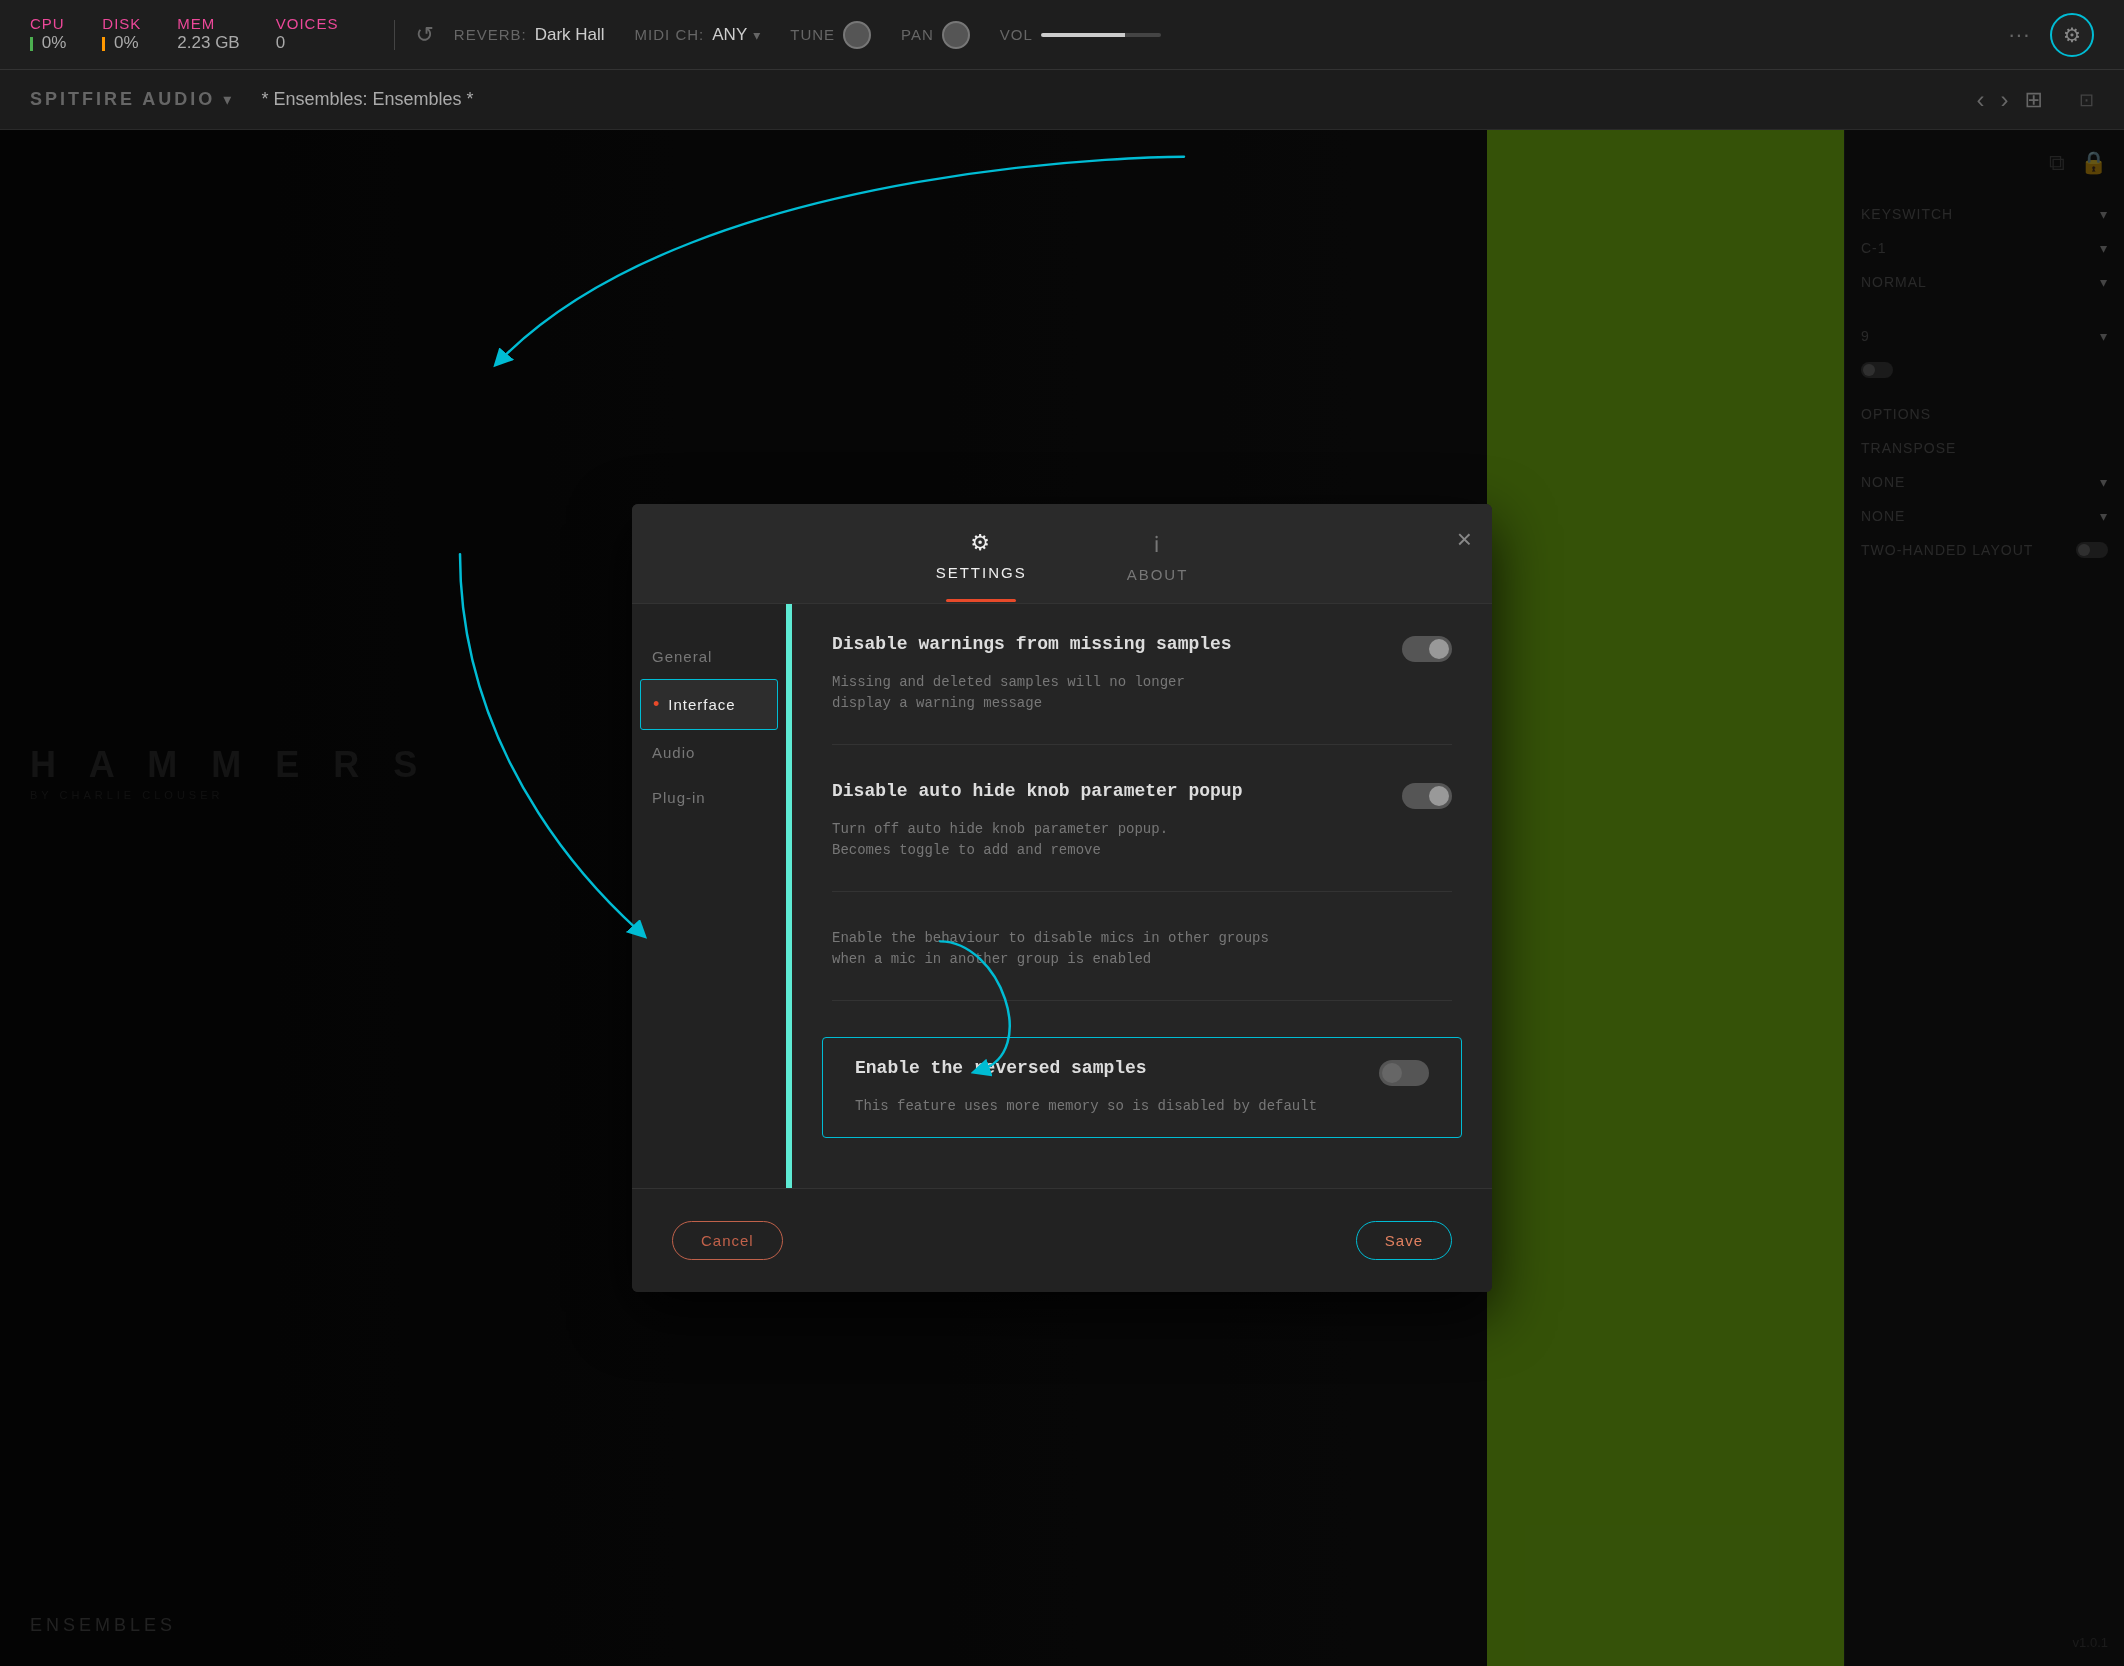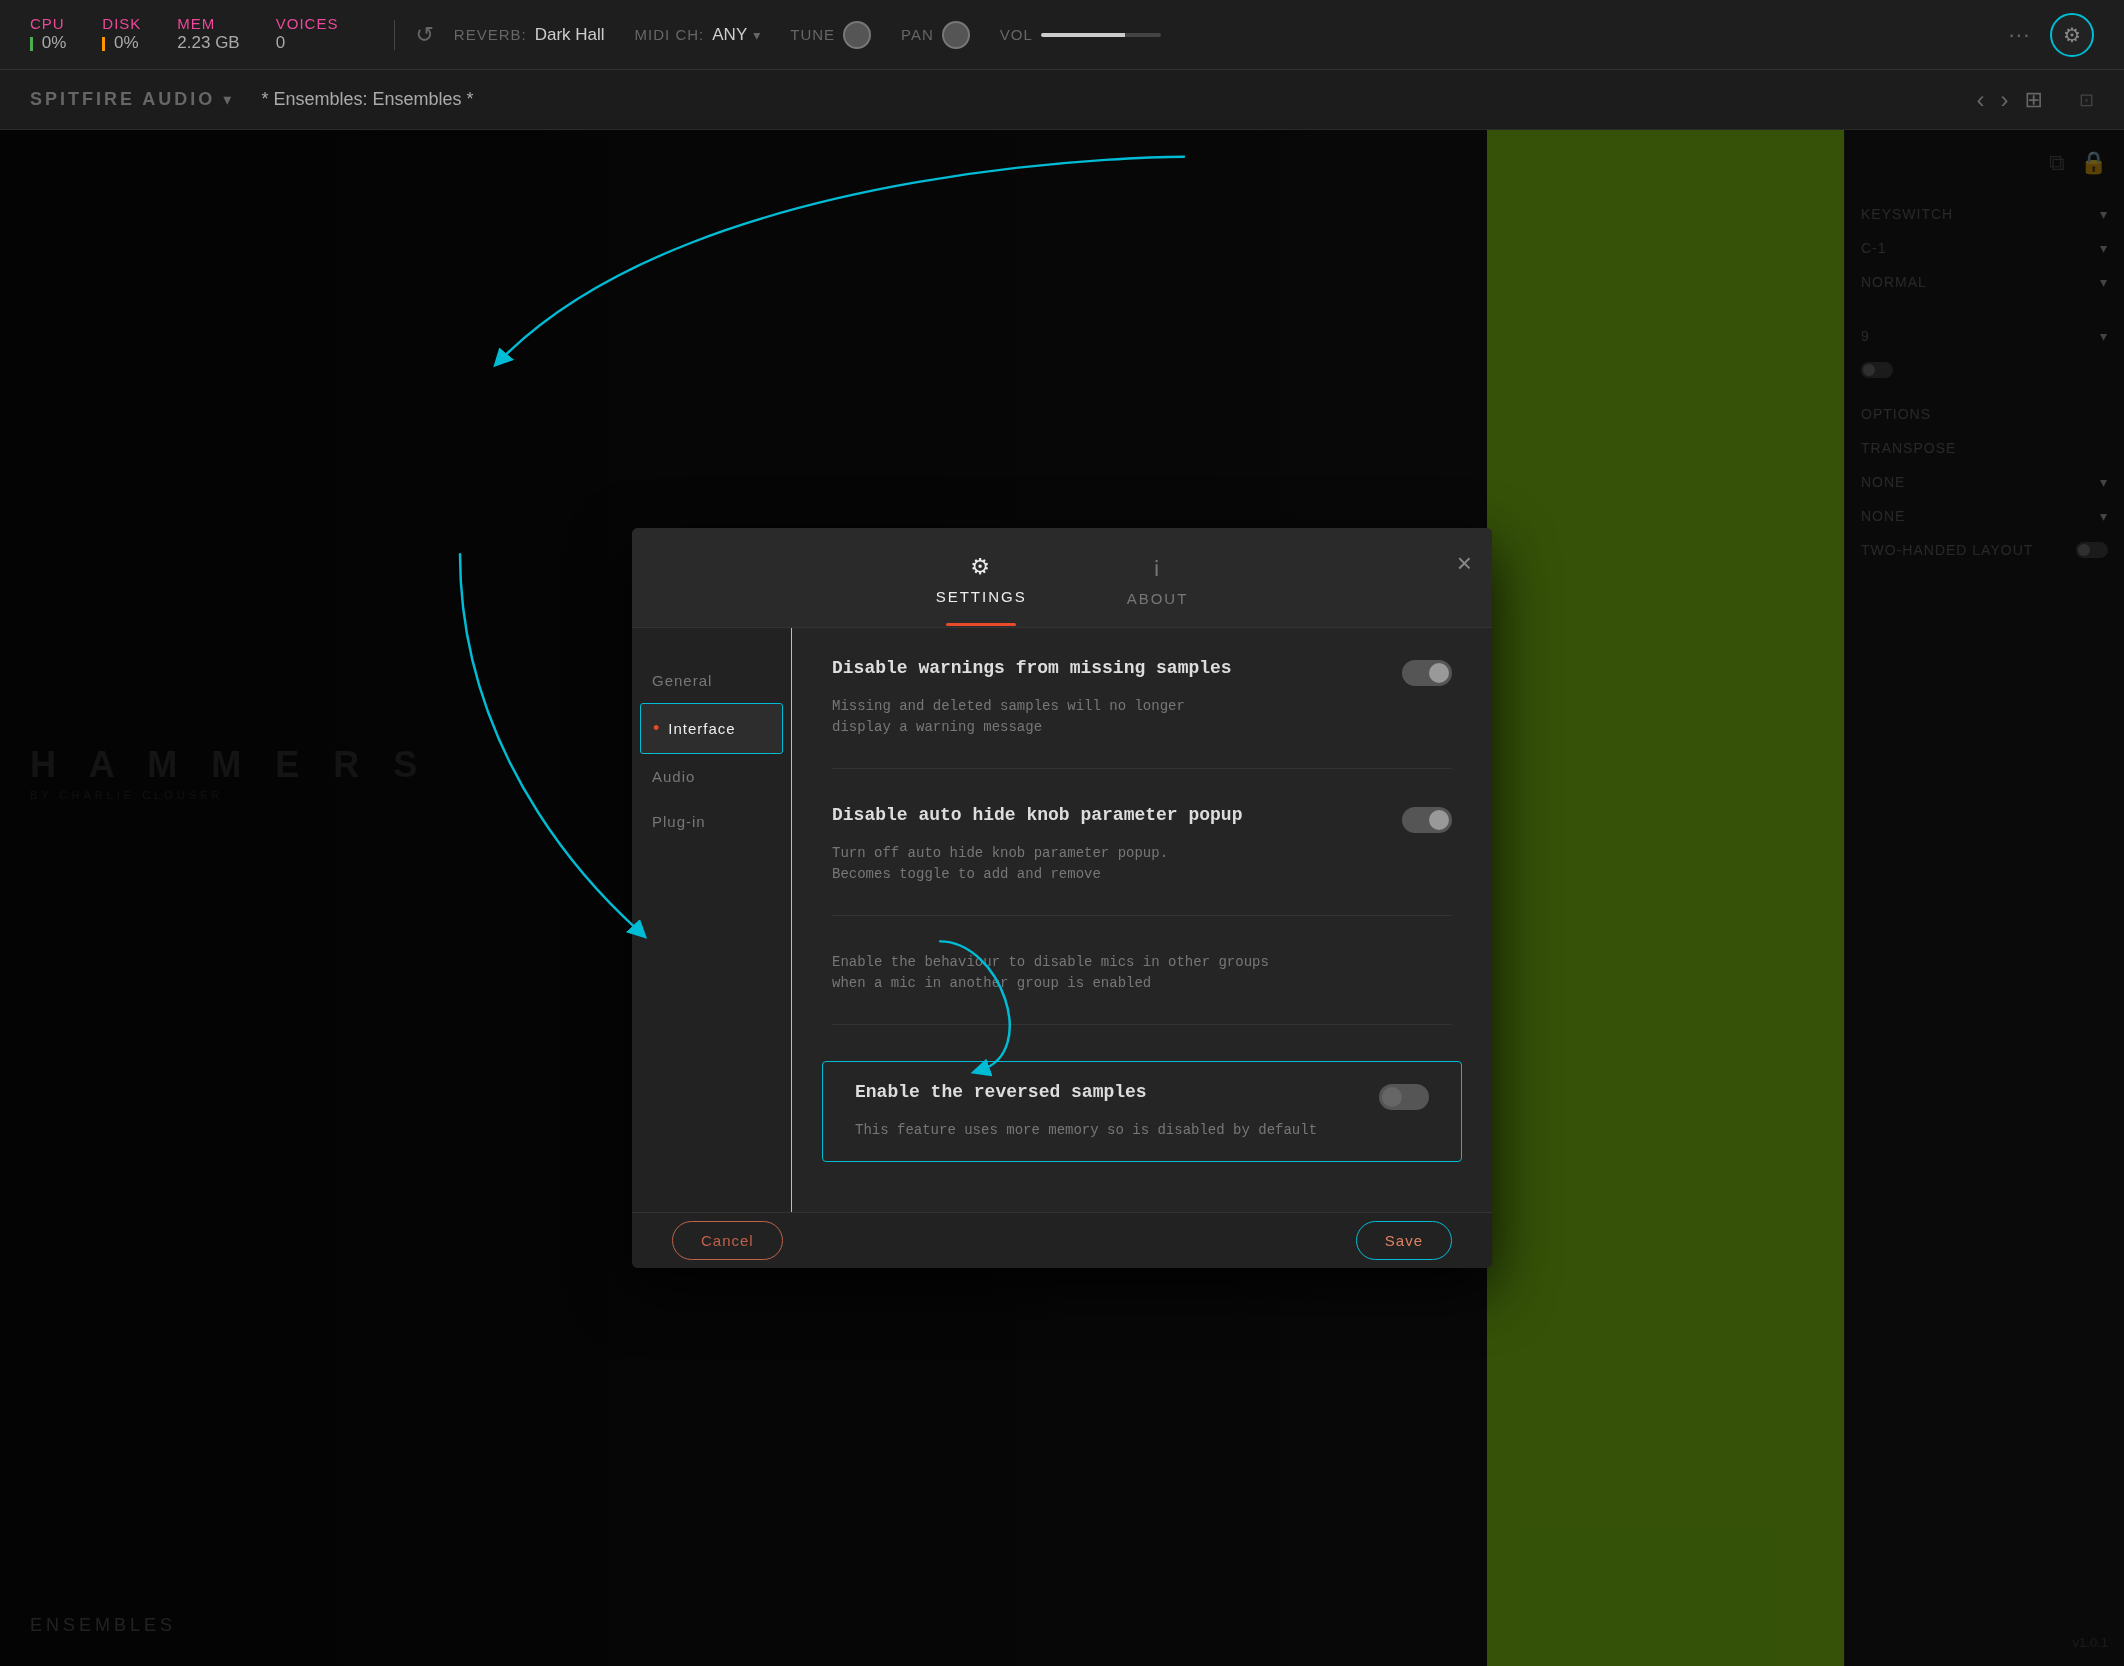--- a/index.html
+++ b/index.html
@@ -349,21 +349,21 @@
     .modal-body {
       display: flex;
       min-height: 500px;
     }
 
     
     .modal-sidebar {
       width: 160px;
       background: #222;
       padding: 30px 0;
-      border-right: 1px solid #5eead4;
+      border-right: 6px solid #5eead4;
       flex-shrink: 0;
     }
     .sidebar-nav-item {
       padding: 14px 20px;
       font-size: 15px;
       color: #777;
       cursor: pointer;
       letter-spacing: 1px;
       position: relative;
     }
@@ -468,21 +468,21 @@
       left: 3px;
       right: auto;
       background: #666;
     }
 
     
     .modal-footer {
       display: flex;
       align-items: center;
       justify-content: space-between;
-      padding: 8px 40px;
+      padding: 32px 40px;
       background: #222;
       border-top: 1px solid #333;
     }
     .btn-cancel {
       background: transparent;
       border: 1.5px solid #c0614a;
       color: #c0614a;
       padding: 10px 28px;
       border-radius: 20px;
       font-size: 15px;

